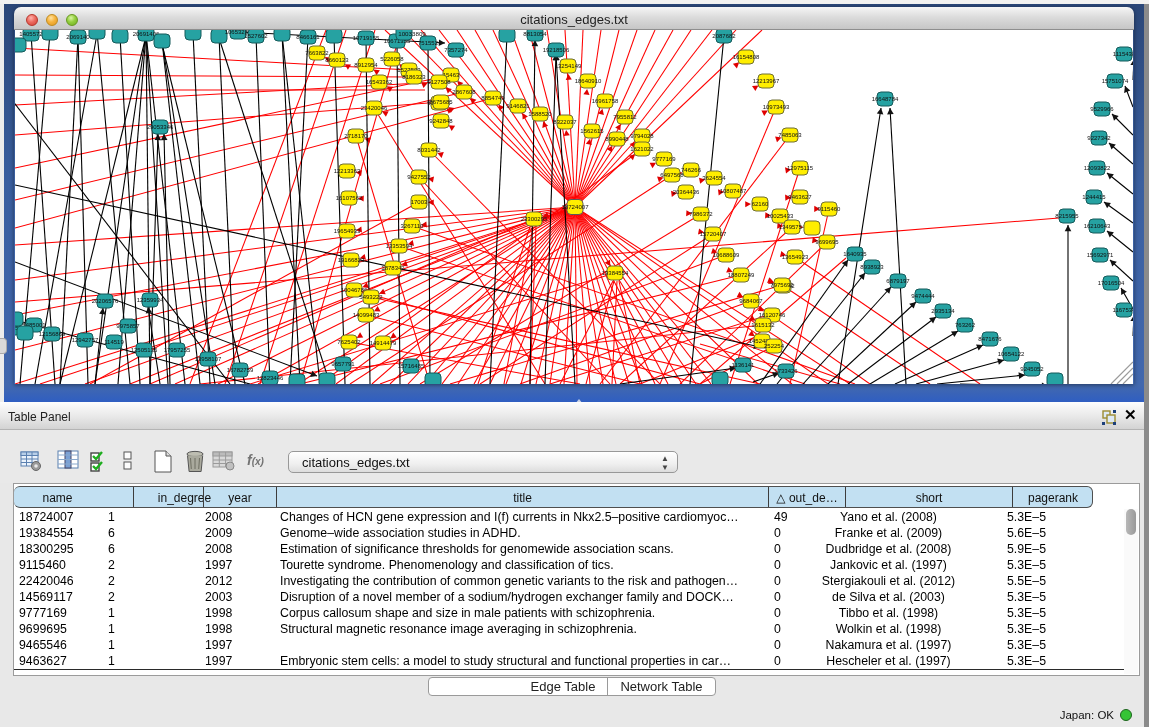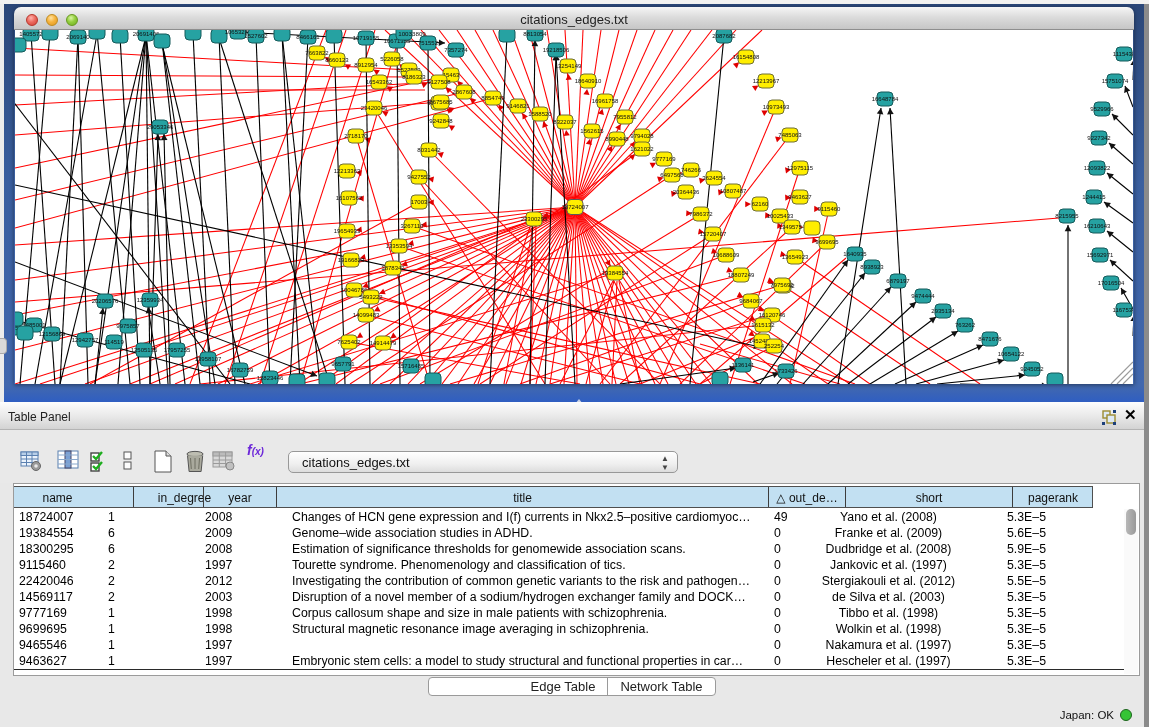--- a/index.html
+++ b/index.html
@@ -31,27 +31,27 @@
 #tp-bar span { position:absolute; left:8px; top:8px; font-size:12px; color:#222; }
 #tp-float { position:absolute; left:1102px; top:8px; width:15px; height:15px; }
 #tp-x { position:absolute; left:1124px; top:4px; font-size:15px; font-weight:bold; color:#000; }
 #toolbar { position:absolute; left:0; top:430px; width:1144px; height:53px; background:#e9e9e9; }
 #combo { position:absolute; left:288px; top:21px; width:390px; height:22px; border:1px solid #989898;
   border-radius:5px; background:linear-gradient(#ffffff,#efefef 60%,#dddddd); }
 #combo span { position:absolute; left:13px; top:3px; font-size:13px; color:#111; }
 #combo .arr { position:absolute; right:8px; top:2px; font-size:8px; color:#444; line-height:9px; text-align:center; }
 #table { position:absolute; left:13px; top:483px; width:1127px; height:193px;
   background:#fff; border:1px solid #9b9b9b; }
-#thead { position:absolute; left:0; top:2px; width:1079px; height:22px; background:#c2e0f2; }
+#thead { position:absolute; left:0; top:2px; width:1079px; height:22px; background:#c2e0f2;border-radius:6px; }
 #thead span { position:absolute; top:0; font-size:12px; color:#111; text-align:center;
   border-left:1px solid #3d3d3d; height:20px; padding-top:4px; }
 #thead { border:1px solid #4f4f4f; border-left:none; }
 .trow { position:relative; height:16px; font-size:12.3px; color:#000; white-space:nowrap; }
 .trow span { position:absolute; top:1px; }
-.c0 { left:5px; } .c1 { left:94px; } .c2 { left:191px; } .c3 { left:278px; }
+.c0 { left:5px; } .c1 { left:94px; } .c2 { left:191px; } .c3 { left:266px; }
 .c4 { left:760px; } .c5 { left:792px; width:165px; text-align:center; } .c6 { left:993px; }
 #tbody { position:absolute; left:0; top:25px; width:1110px; height:162px; overflow:hidden; }
 #vscroll { position:absolute; right:1px; top:25px; width:14px; height:165px; background:#fafafa; }
 #vthumb { position:absolute; left:2px; top:0px; width:10px; height:26px; background:linear-gradient(90deg,#b8b8b8,#999); border-radius:5px; }
 #tabs { position:absolute; left:428px; top:677px; height:19px; display:flex;
   border:1px solid #9a9a9a; border-radius:4px; overflow:hidden; background:#fff; }
 .tab { font-size:13px; color:#222; padding:1px 12px 0 12px; border-right:1px solid #9a9a9a; }
 .tab.sel { background:linear-gradient(#9a9a9a,#868686); color:#f4f4f4; border-right:none;margin-top:20px; }
 .tab:last-child { border-right:none; }
 #memory { position:absolute; right:35px; top:709px; font-size:11.5px; color:#111; }
@@ -723,21 +723,21 @@
     <ellipse cx="11" cy="4" rx="8" ry="2.6" fill="#bdbdb1" stroke="#555"></ellipse>
     <path d="M3.5 5.5l1.6 16h12l1.6-16" fill="#a9a99d" stroke="#555"></path>
     <path d="M6.5 8l.8 11M11 8v11M15.5 8l-.8 11" stroke="#6f6f62" fill="none"></path>
   </svg>
   <svg class="icon" style="left:212px" width="24" height="22" viewBox="0 0 24 22">
     <rect x="1" y="2" width="19" height="15" fill="#d9d9d9" stroke="#9a9a9a"></rect>
     <rect x="1" y="2" width="19" height="4" fill="#bbb" stroke="#9a9a9a"></rect>
     <path d="M7.3 2v15M13.6 2v15M1 10h19M1 13.5h19" stroke="#9a9a9a" fill="none"></path>
     <circle cx="18" cy="16" r="4" fill="#c0c0c0" stroke="#888"></circle>
   </svg>
-  <div class="icon" style="left:247px; top:12px; font-size:14px; font-style:italic; font-weight:bold; color:#6d28d9;">f<span style="font-size:10px">(x)</span></div>
+  <div class="icon" style="left:247px; top:22px; font-size:14px; font-style:italic; font-weight:bold; color:#737373;">f<span style="font-size:10px">(x)</span></div>
   <div id="combo">
       <span>citations_edges.txt</span>
       <div class="arr">▲<br>▼</div>
     </div>
 </div>
 <div id="table">
   <div id="thead">
     <span style="left:0; width:87px; border-left:none;">name</span>
     <span style="left:87px; width:102px;margin-left:32px;">in_degree</span>
     <span style="left:189px; width:73px;">year</span>

